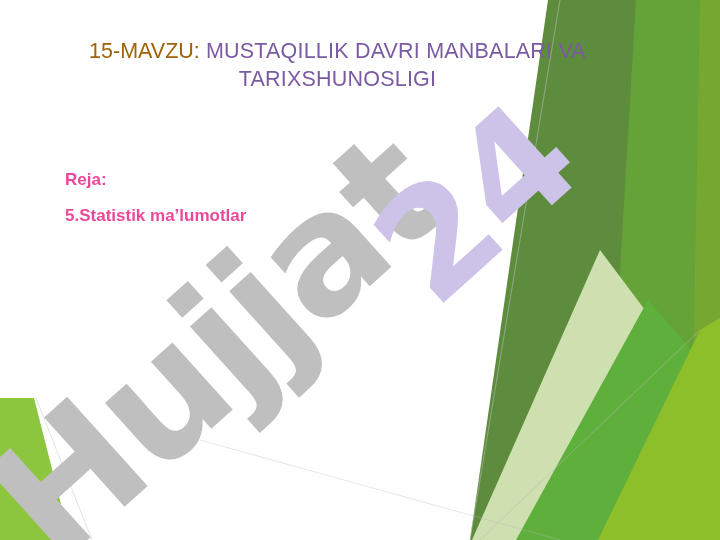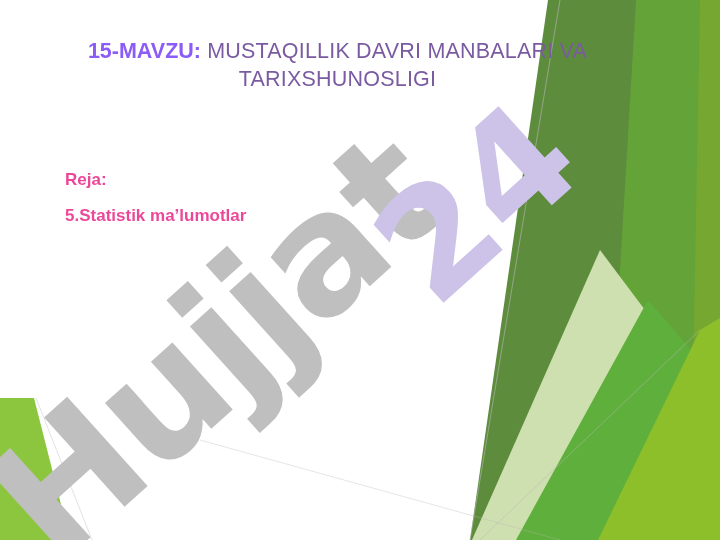--- a/index.html
+++ b/index.html
@@ -57,22 +57,22 @@
   #title-block {
     position: absolute;
     left: 40px;
     top: 38px;
     width: 595px;
     text-align: center;
     line-height: 1.28;
     font-size: 21.5px;
   }
   #title-prefix {
-    font-weight: bold;
-    color: #8b5cf6;
+    font-weight: normal;
+    color: #a16207;
     letter-spacing: 0px;
   }
   #title-rest {
     font-weight: normal;
     color: #7a5ba2;
     letter-spacing: 0.2px;
   }
 
   
   #body-block {

